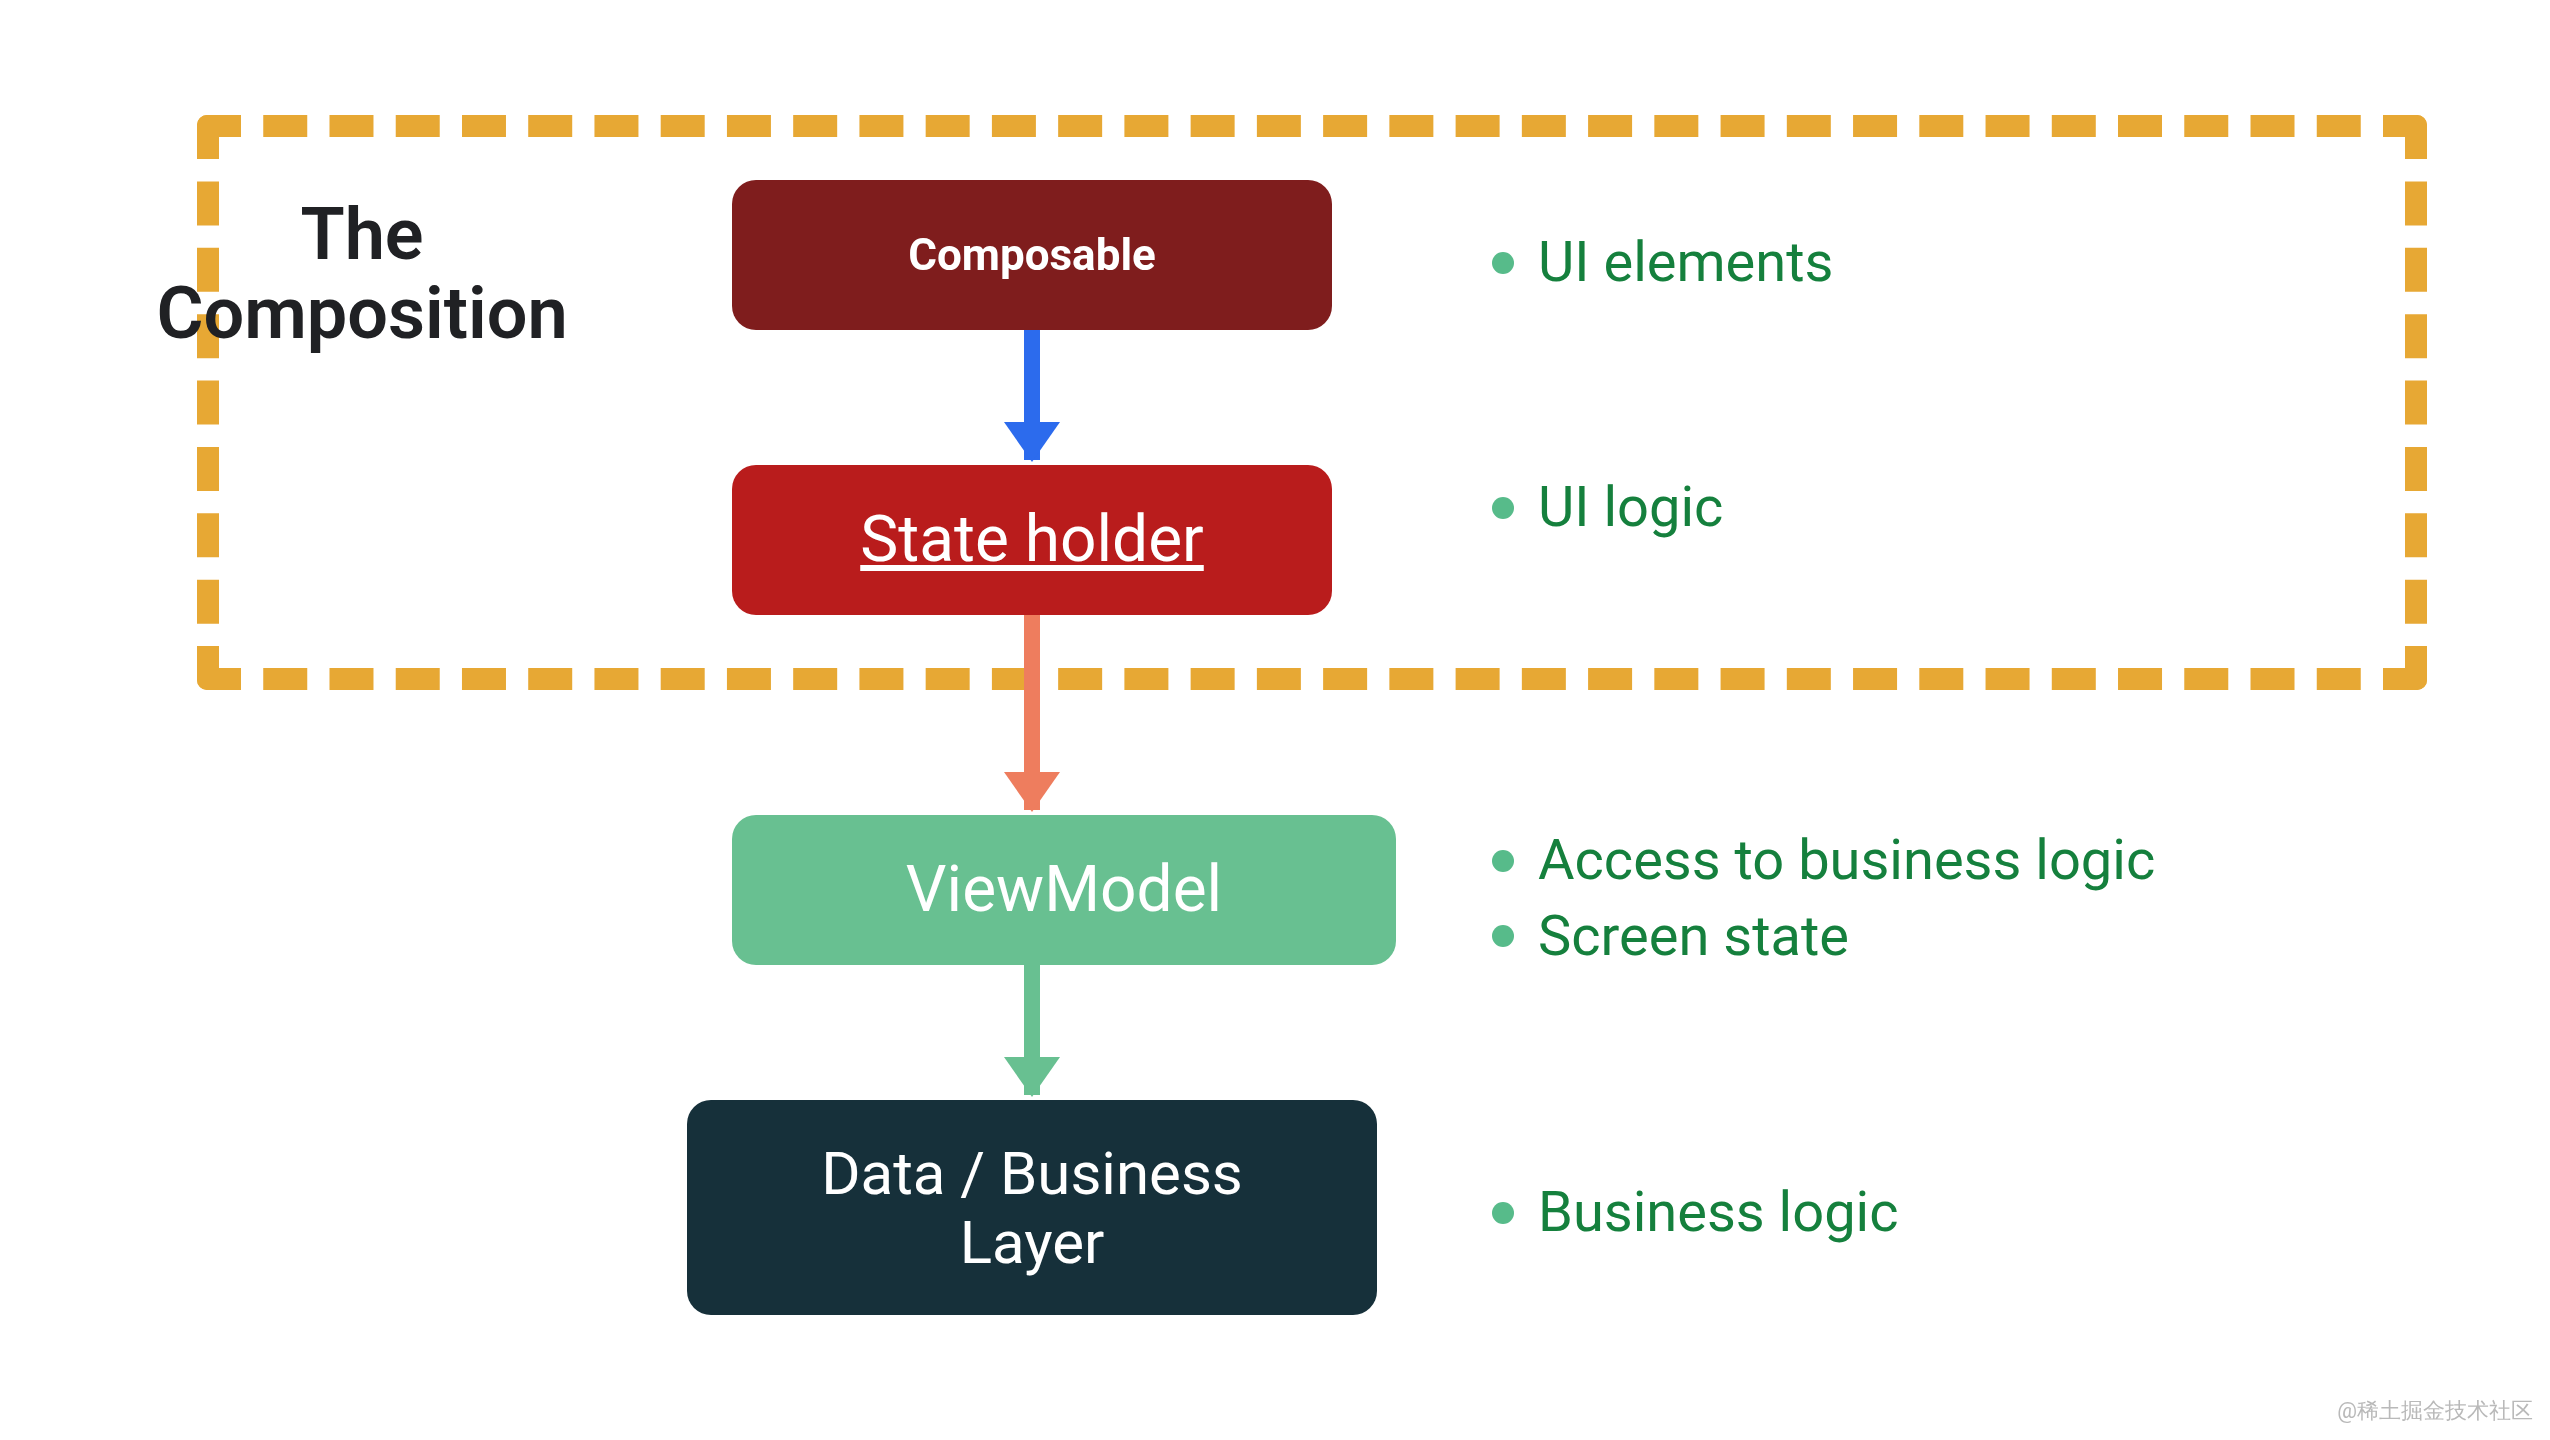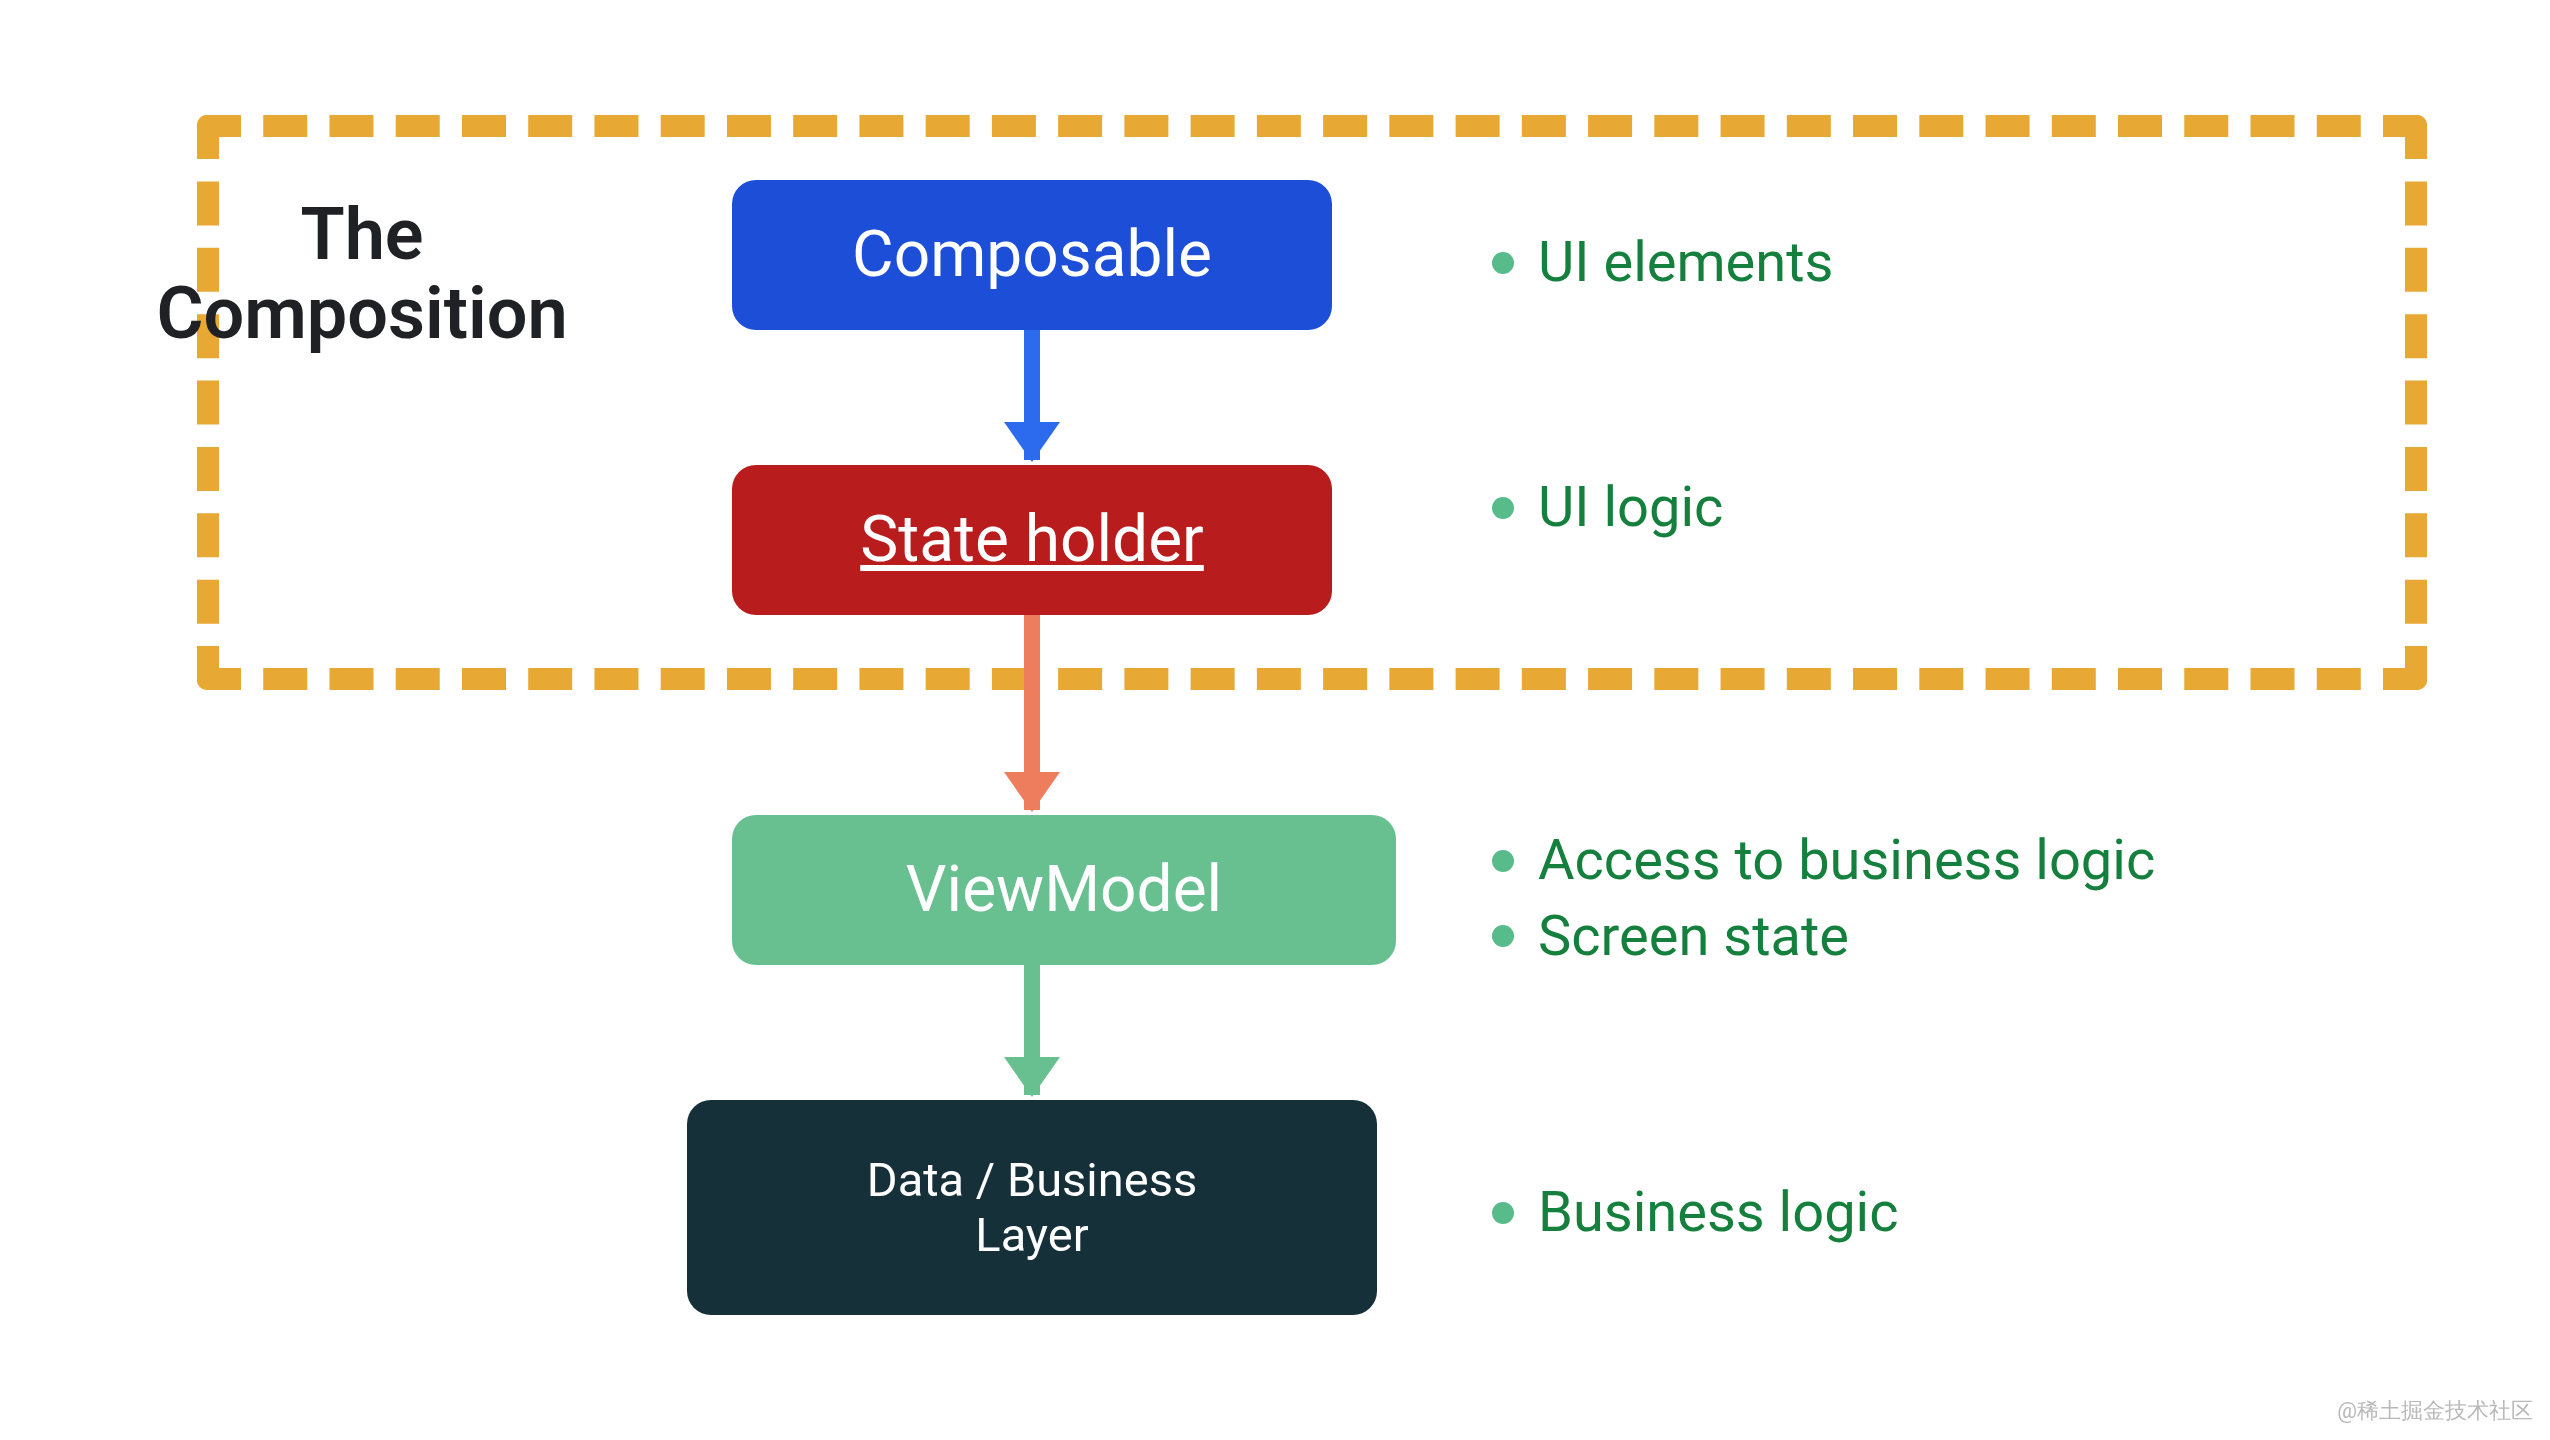--- a/index.html
+++ b/index.html
@@ -27,24 +27,24 @@
     display: flex;
     align-items: center;
     justify-content: center;
     border-radius: 24px;
     color: #fff;
     font-weight: 400;
     text-align: center;
     line-height: 1.15;
     padding: 0 30px;
   }
-  .block.blue   { background:#1d4ed8; font-size: 64px; }
+  .block.blue   { background:#7f1d1d; font-size: 44px; font-weight: bold; }
   .block.orange { background:#b91c1c; font-size: 64px; text-decoration: underline; }
   .block.green  { background:#68c091; font-size: 64px; }
-  .block.dark   { background:#16303a; font-size: 47px; }
+  .block.dark   { background:#16303a; font-size: 60px; }
 
   .bullets {
     position: absolute;
     font-size: 56px;
     color: #15803d;
     line-height: 1.35;
   }
   .bullets .item { display: flex; align-items: center; gap: 24px; white-space: nowrap; }
   .bullets .dot {
     width: 22px; height: 22px; border-radius: 50%;

